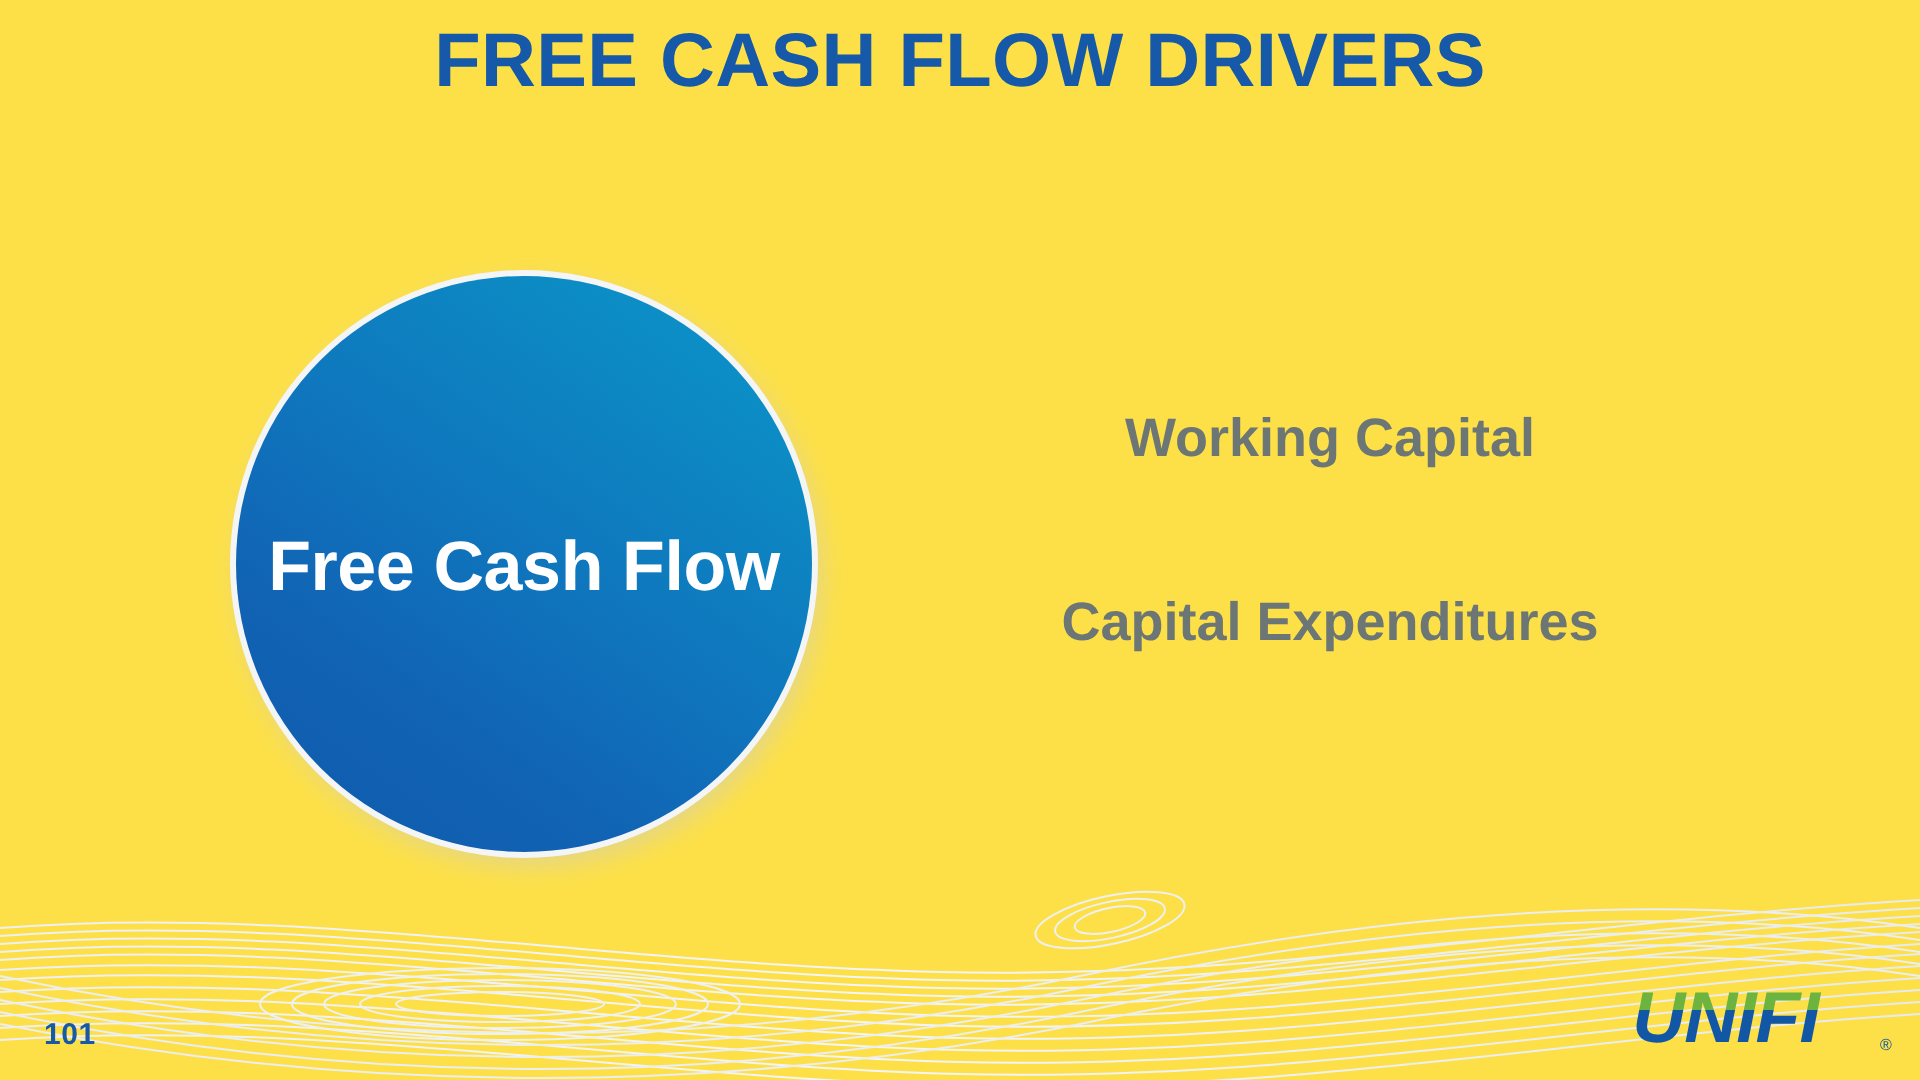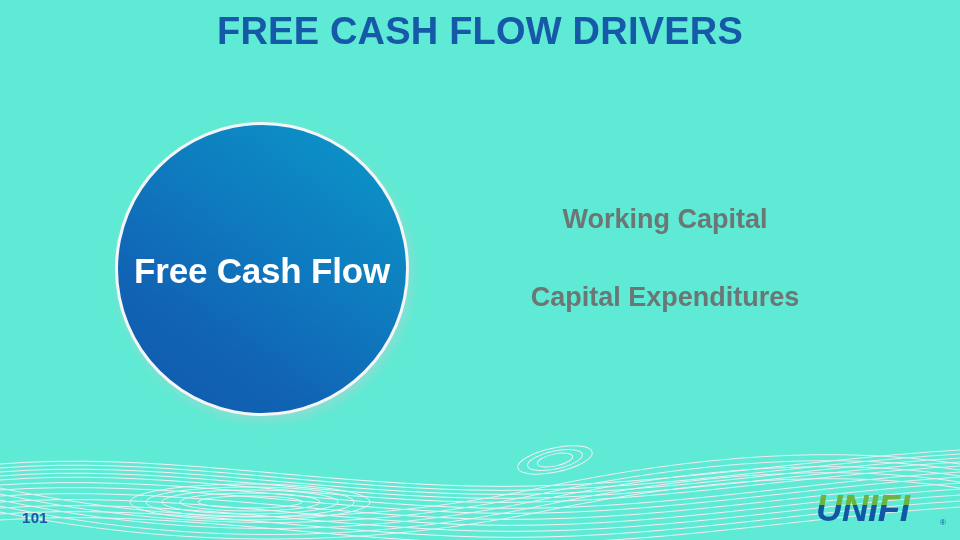--- a/index.html
+++ b/index.html
@@ -13,21 +13,21 @@
     overflow: hidden;
     font-family: "Liberation Sans", sans-serif;
     position: relative;
   }
 
   .slide {
     position: absolute;
     inset: 0;
     width: 960px;
     height: 540px;
-    background: #5eead4;
+    background: #fde047;
     overflow: hidden;
   }
 
   
   .slide-title {
     position: absolute;
     left: 0;
     top: 8px;
     width: 960px;
     text-align: center;
@@ -36,21 +36,21 @@
     letter-spacing: 0.2px;
     color: #1559a8;
     line-height: 46px;
     white-space: nowrap;
   }
 
   
   .circle-wrap {
     position: absolute;
     left: 112px;
-    top: 119px;
+    top: 132px;
     width: 302px;
     height: 302px;
     text-decoration: underline;
   }
   .circle-shadow {
     position: absolute;
     left: 8px;
     top: 10px;
     width: 290px;
     height: 290px;
@@ -98,21 +98,21 @@
     width: 450px;
     text-align: center;
   }
   .driver-line {
     font-size: 27px;
     font-weight: bold;
     color: #6c7675;
     line-height: 38px;
     white-space: nowrap;
   }
-  .driver-line.first { margin-bottom: 40px; }
+  .driver-line.first { margin-bottom: 54px; }
 
   
   .wave-band {
     position: absolute;
     left: 0;
     bottom: 0;
     width: 960px;
     height: 110px;
     pointer-events: none;
   }

